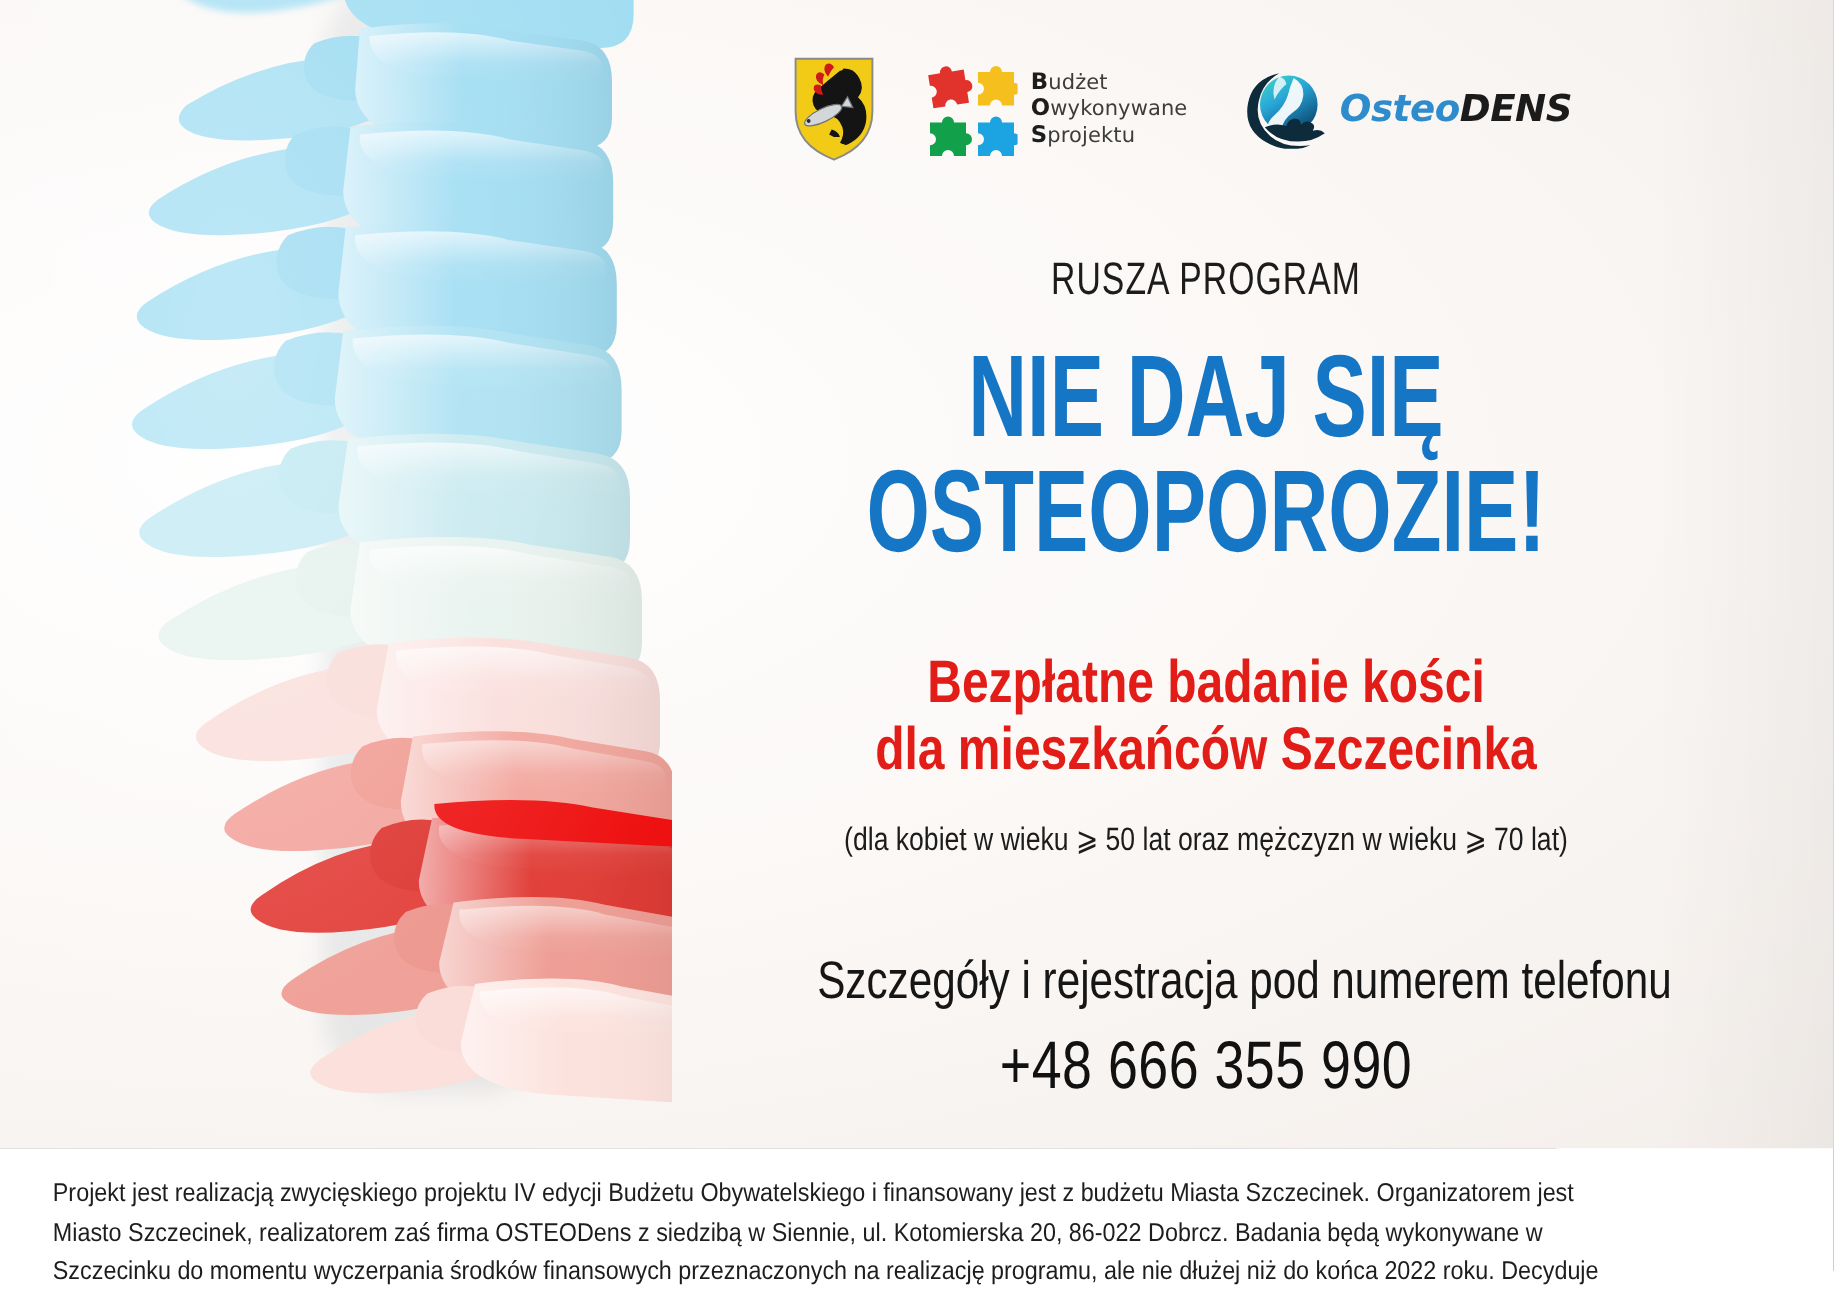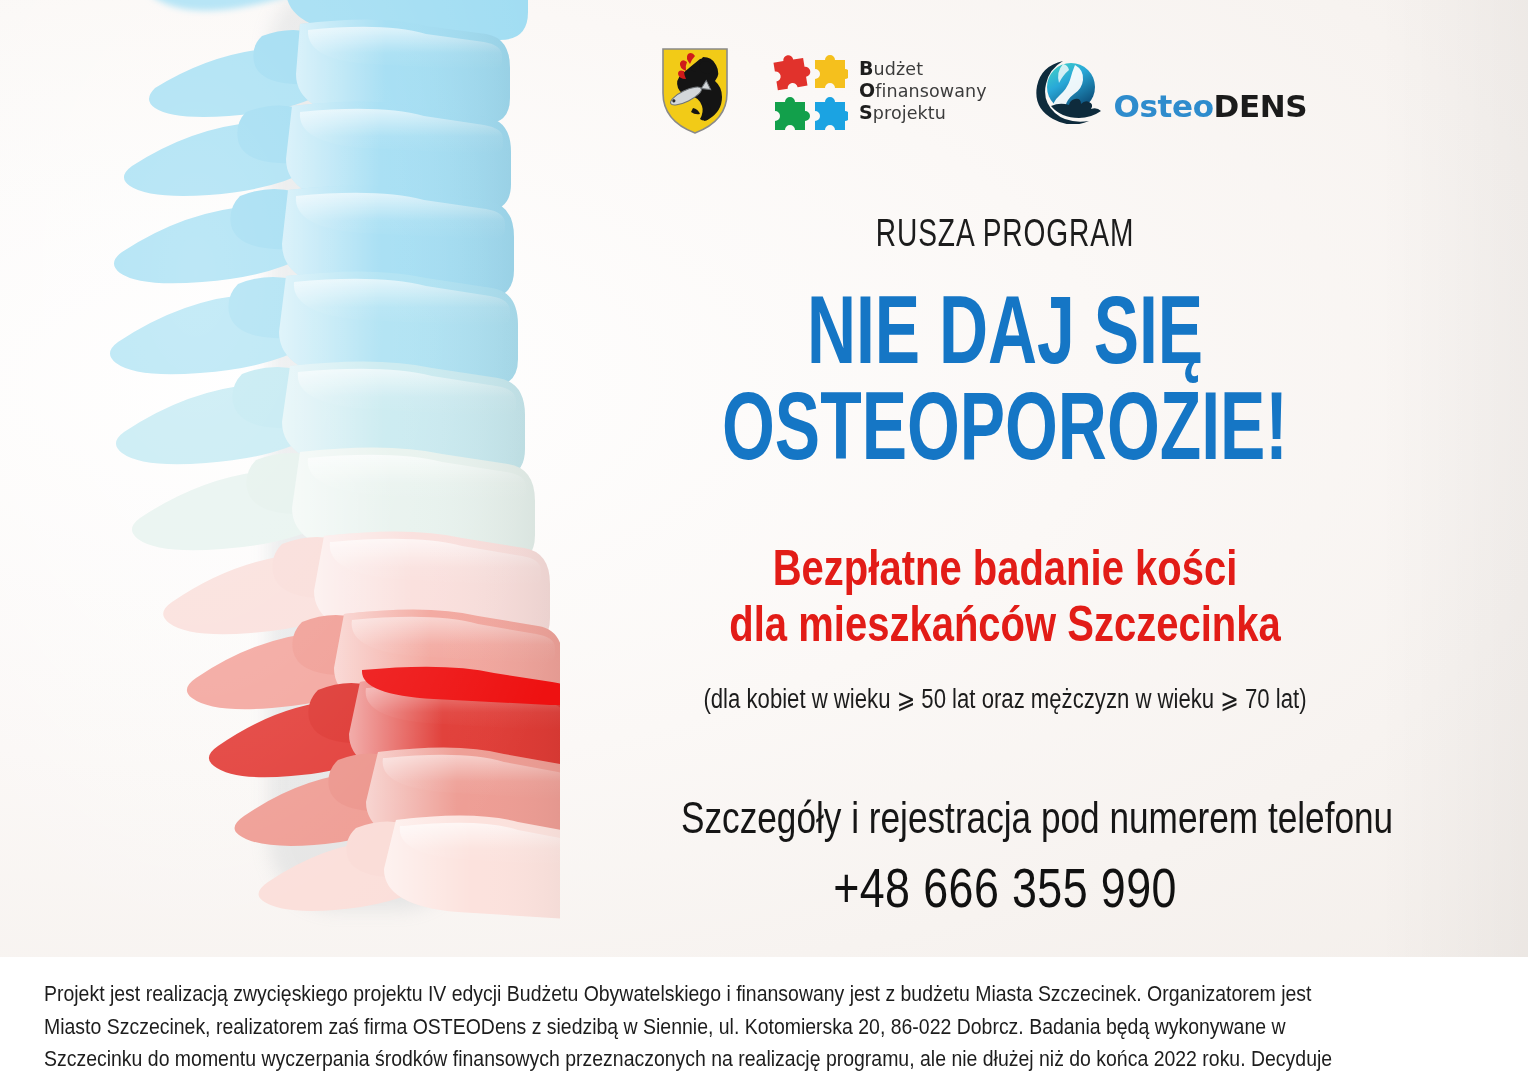--- a/index.html
+++ b/index.html
@@ -38,21 +38,21 @@
   .logos{
     position:absolute;left:660px;top:40px;width:660px;height:102px;
     display:flex;align-items:center;gap:0px;
   }
   .logo-crest{width:70px;height:90px;flex:0 0 auto;margin-right:42px;}
   .logo-bos{display:flex;align-items:center;gap:11px;flex:0 0 auto;margin-right:48px;}
   .bos-puzzle{width:76px;height:78px;flex:0 0 auto;}
   .bos-words{font-family:"DejaVu Sans", sans-serif;line-height:1.13;}
   .bos-words div{font-size:17.5px;color:#3c3c3c;white-space:nowrap;letter-spacing:.1px;}
   .bos-words b{font-weight:bold;color:#1d1d1d;font-size:19px;}
-  .logo-osteo{display:flex;align-items:flex-end;gap:9px;flex:0 0 auto;}
+  .logo-osteo{display:flex;align-items:center;gap:9px;flex:0 0 auto;font-style:italic;}
   .osteo-mark{width:70px;height:66px;flex:0 0 auto;}
   .osteo-word{font-family:"DejaVu Sans", sans-serif;font-weight:bold;font-size:31px;letter-spacing:-.4px;white-space:nowrap;}
   .osteo-word .a{color:#2e8ccd;}
   .osteo-word .b{color:#1b1b1b;}
 
   
   .col{
     position:absolute;left:600px;top:0;width:810px;text-align:center;
     font-family:"Liberation Sans Narrow","Liberation Sans", sans-serif;
   }
@@ -277,21 +277,21 @@
             <g transform="translate(0 42)">
               <path d="M3 8 h10 a5 5 0 0 1 10 0 h10 v9 a5 5 0 0 1 0 10 v9 h-10 a5 5 0 0 0 -10 0 h-10 v-9 a5 5 0 0 0 0 -10 Z" fill="#12a04b"></path>
             </g>
             <g transform="translate(40 42)">
               <path d="M3 8 h10 a5 5 0 0 1 10 0 h10 v9 a5 5 0 0 1 0 10 v9 h-10 a5 5 0 0 0 -10 0 h-10 v-9 a5 5 0 0 0 0 -10 Z" fill="#1ba3e2"></path>
             </g>
           </svg>
         </div>
         <div class="bos-words">
           <div><b>B</b><span>udżet</span></div>
-          <div><b>O</b><span>finansowany</span></div>
+          <div><b>O</b><span>wykonywane</span></div>
           <div><b>S</b><span>projektu</span></div>
         </div>
       </div>
 
       <div class="logo-osteo">
         <div class="osteo-mark">
           <svg viewBox="0 0 70 66" xmlns="http://www.w3.org/2000/svg" aria-hidden="true">
             <defs>
               <linearGradient id="oCircle" x1="0" y1="0" x2="0.6" y2="1">
                 <stop offset="0%" stop-color="#45d8c4"></stop>

